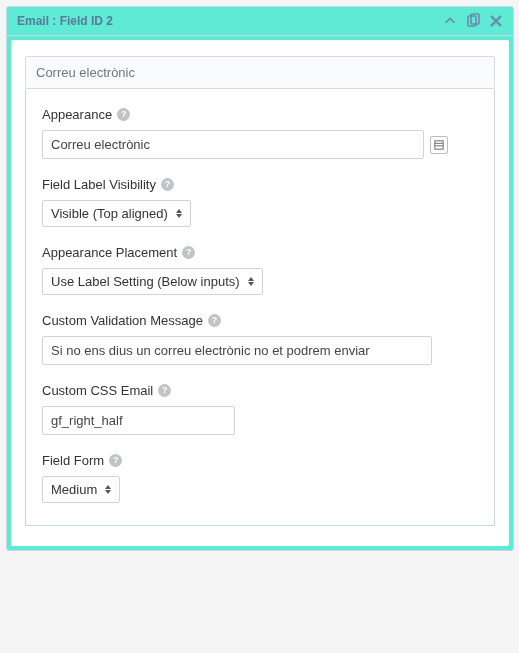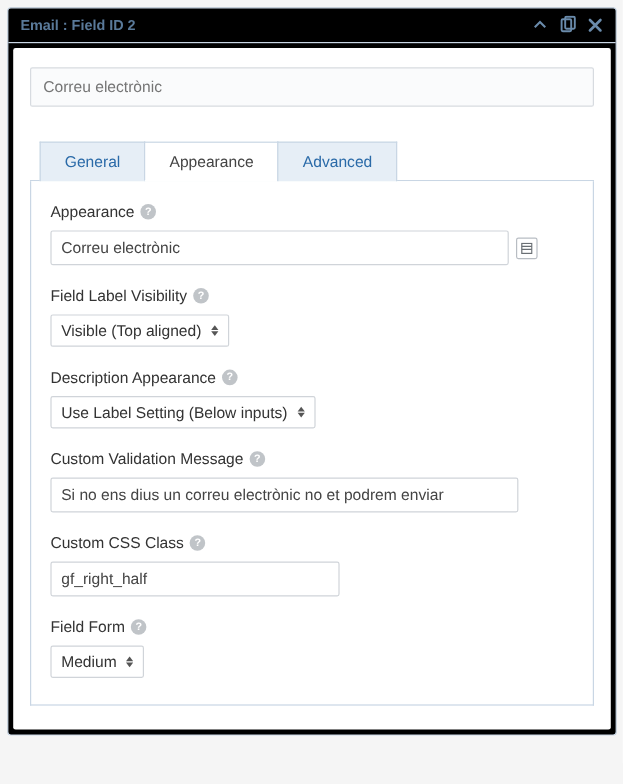--- a/index.html
+++ b/index.html
@@ -1,38 +1,38 @@
 <!DOCTYPE html>
 <html><head>
 <meta charset="utf-8">
 <style>
 * { box-sizing: border-box; margin: 0; padding: 0; }
 body { font-family: -apple-system, BlinkMacSystemFont, "Segoe UI", Helvetica, Arial, sans-serif; background: #f5f5f5; padding: 6px; font-size: 13px; color: #333; }
-.panel { width: 508px; background: #000000; border: 1px solid #c9d6e4; border-radius: 3px; }
+.panel { width: 508px; background: #5eead4; border: 1px solid #c9d6e4; border-radius: 3px; }
 .panel-header { display: flex; align-items: center; justify-content: space-between; padding: 6px 10px; border-bottom: 1px solid #c9d6e4; }
 .panel-title { font-weight: bold; font-size: 12px; color: #5a7a9a; }
 .panel-actions { display: flex; gap: 8px; align-items: center; }
 .panel-actions span, .panel-actions svg { color: #6a8bab; cursor: pointer; }
 .panel-body { padding: 16px 14px 20px 14px; background: #fff; margin: 4px; border-radius: 2px; }
 .field-label-row { font-weight: bold; font-size: 13px; color: #333; margin-bottom: 10px; }
 .req-star { color: #c02020; margin-left: 3px; }
 .preview-input { width: 100%; border: 1px solid #d7dbe0; background: #fafbfc; padding: 8px 10px; font-size: 13px; color: #888; border-radius: 2px; }
 .tabs { display: flex; border-bottom: 1px solid #c9d6e4; margin-top: 28px; padding-left: 8px; }
 .tab { padding: 8px 20px; font-size: 13px; background: #e6eef6; border: 1px solid #c9d6e4; border-bottom: none; margin-right: 0; margin-left: -1px; cursor: pointer; color: #2a6aa8; position: relative; top: 1px; }
 .tab:first-child { margin-left: 0; }
 .tab.active { background: #fff; color: #444; border-bottom: 1px solid #fff; }
 .tab-content { border: 1px solid #c9d6e4; border-top: none; padding: 18px 16px 22px 16px; background: #fff; }
 .form-row { margin-bottom: 18px; }
 .form-row:last-child { margin-bottom: 0; }
 .form-label { font-size: 13px; color: #333; margin-bottom: 8px; display: flex; align-items: center; gap: 5px; }
 .help-icon { width: 13px; height: 13px; border-radius: 50%; background: #c0c4c8; color: #fff; font-size: 9px; font-weight: bold; display: inline-flex; align-items: center; justify-content: center; line-height: 1; }
 .input-with-btn { display: flex; align-items: center; gap: 6px; }
 .text-input { border: 1px solid #d0d4d9; padding: 6px 8px; font-size: 13px; color: #444; border-radius: 2px; background: #fff; }
 .w-lg { width: 382px; }
-.w-md { width: 241px; }
+.w-md { width: 193px; }
 .select-wrap { display: inline-flex; align-items: center; border: 1px solid #d0d4d9; border-radius: 2px; background: #fff; padding: 5px 8px; font-size: 13px; color: #333; cursor: pointer; justify-content: flex-end; }
 .select-caret { margin-left: 8px; display: inline-flex; flex-direction: column; line-height: 0; gap: 1px; }
 .caret-up { width: 0; height: 0; border-left: 3px solid transparent; border-right: 3px solid transparent; border-bottom: 4px solid #555; }
 .caret-down { width: 0; height: 0; border-left: 3px solid transparent; border-right: 3px solid transparent; border-top: 4px solid #555; }
 .side-btn { width: 18px; height: 18px; border: 1px solid #b8bdc3; border-radius: 2px; background: #fff; display: inline-flex; align-items: center; justify-content: center; cursor: pointer; }
 .side-btn svg { width: 10px; height: 10px; }
 .icon-sm { width: 14px; height: 14px; display: inline-block; }
 </style>
 </head>
 <body>
@@ -58,25 +58,20 @@
           </svg>
       </span>
     </div>
   </div>
 
   <div class="panel-body">
 
 
     <input type="text" readonly="" class="preview-input" placeholder="Correu electrònic" style="">
 
-    <div class="tabs">
-      <div class="tab">General</div>
-      <div class="tab active">Appearance</div>
-      <div class="tab">Advanced</div>
-    </div>
 
     <div class="tab-content">
 
       <div class="form-row">
         <div class="form-label">
           <span>Appearance</span>
           <span class="help-icon">?</span>
         </div>
         <div class="input-with-btn">
           <input type="text" class="text-input w-lg" value="Correu electrònic" style="">
@@ -99,21 +94,21 @@
           <span>Visible (Top aligned)</span>
           <span class="select-caret">
               <span class="caret-up"></span>
               <span class="caret-down"></span>
             </span>
         </div>
       </div>
 
       <div class="form-row">
         <div class="form-label">
-          <span>Description Appearance</span>
+          <span>Appearance Placement</span>
           <span class="help-icon">?</span>
         </div>
         <div class="select-wrap">
           <span>Use Label Setting (Below inputs)</span>
           <span class="select-caret">
               <span class="caret-up"></span>
               <span class="caret-down"></span>
             </span>
         </div>
       </div>
@@ -121,21 +116,21 @@
       <div class="form-row">
         <div class="form-label">
           <span>Custom Validation Message</span>
           <span class="help-icon">?</span>
         </div>
         <input type="text" class="text-input" style="width: 390px;" value="Si no ens dius un correu electrònic no et podrem enviar">
       </div>
 
       <div class="form-row">
         <div class="form-label">
-          <span>Custom CSS Class</span>
+          <span>Custom CSS Email</span>
           <span class="help-icon">?</span>
         </div>
         <input type="text" class="text-input w-md" value="gf_right_half" style="">
       </div>
 
       <div class="form-row">
         <div class="form-label">
           <span>Field Form</span>
           <span class="help-icon">?</span>
         </div>

